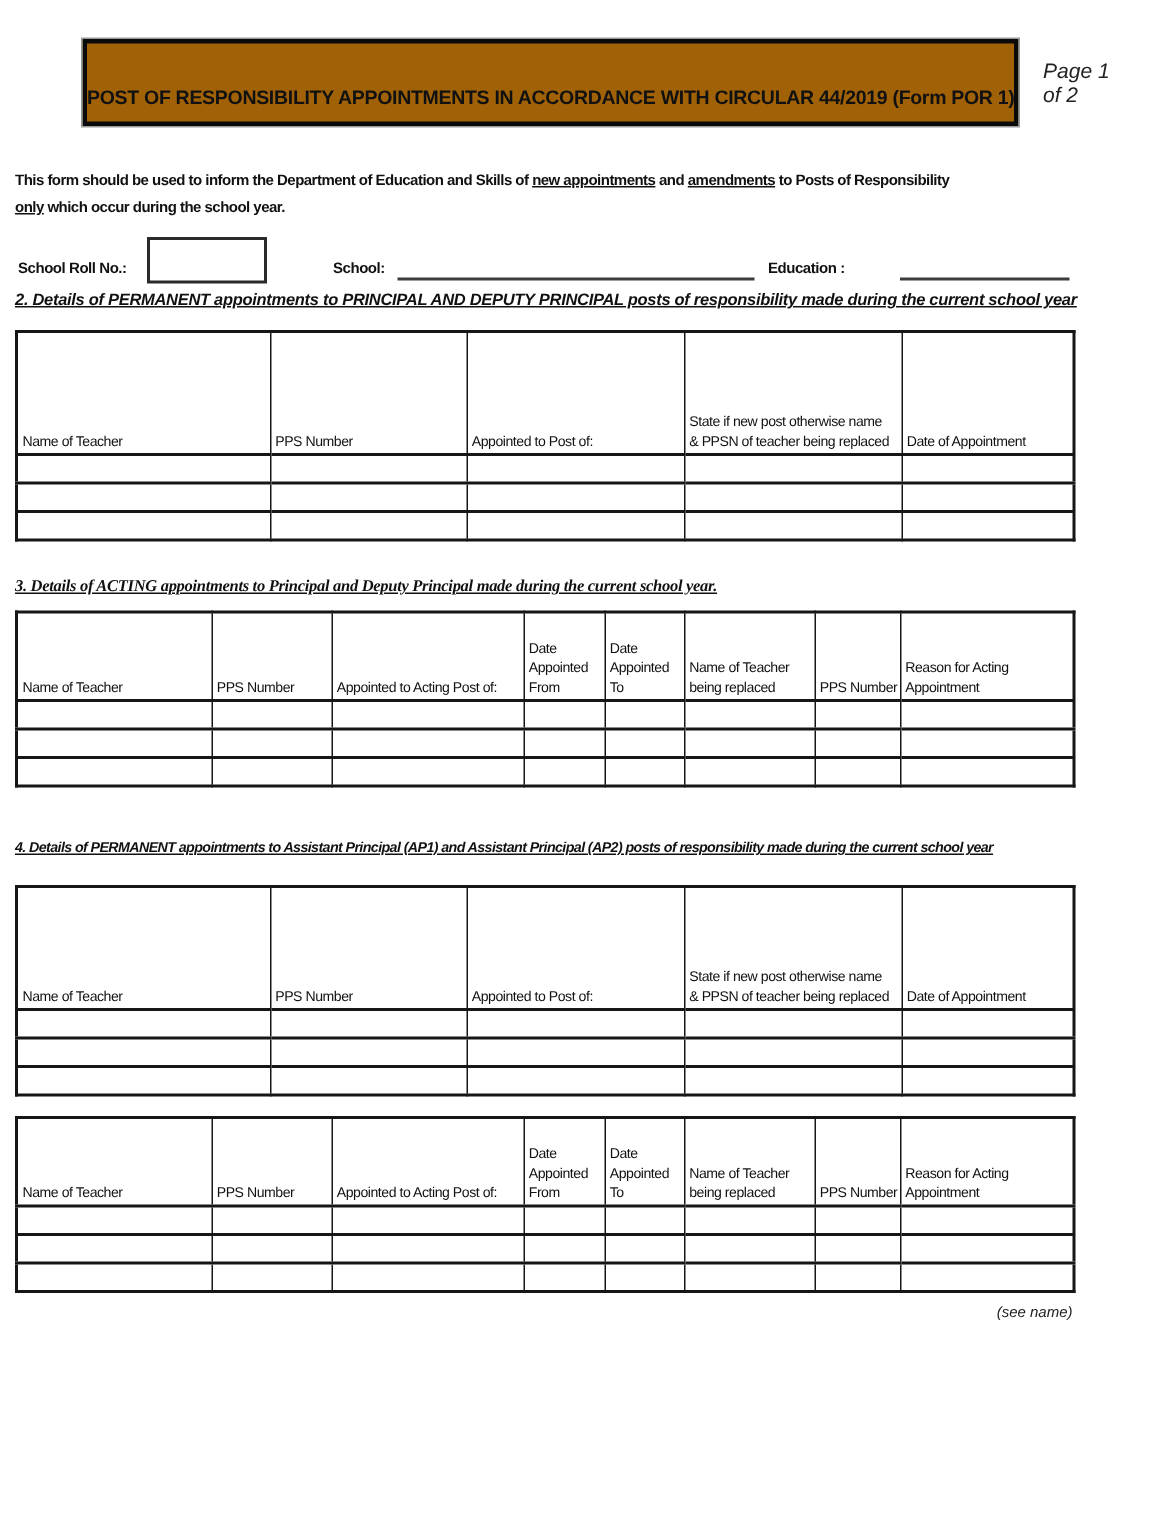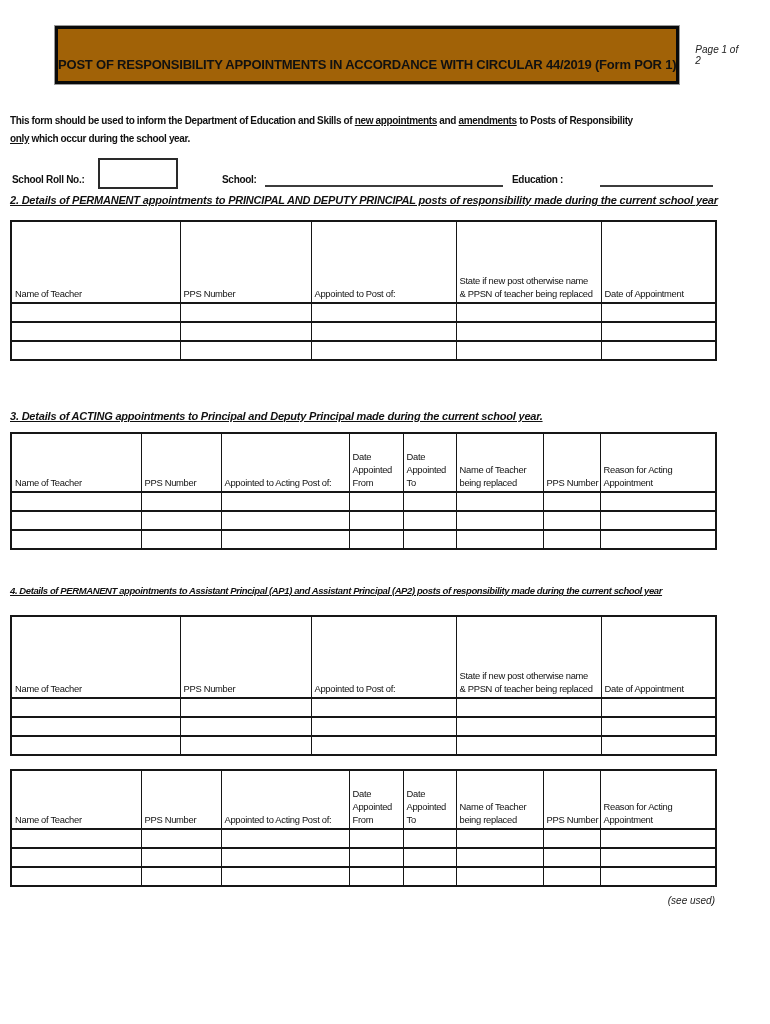--- a/index.html
+++ b/index.html
@@ -16,21 +16,21 @@
   .title-row { display:flex; align-items:center; }
   .title-box {
     margin-left:45px; width:638px; height:58px;
     border:3px solid #0a0a0a; outline:1px solid #9a9a9a;
     display:flex; align-items:flex-end; justify-content:center;
     padding-bottom:9px; background:#a16207;
   }
   .title-box h1 {
     font-size:13px; font-weight:bold; letter-spacing:-0.2px; white-space:nowrap;
   }
-  .page-indicator { margin-left:16px; font-style:italic; font-size:10px; color:#222; }
+  .page-indicator { margin-left:16px; font-style:italic; font-size:14px; color:#222; }
 
   
   .intro {
     margin-top:28px; font-size:10px; font-weight:bold;
     letter-spacing:-0.35px; line-height:18px; width:700px;
   }
   .intro .u { text-decoration:underline; }
 
   
   .sec-heading {
@@ -69,21 +69,21 @@
   table.tbl tr.hdr td.ml { white-space:pre-line; }
   table.tbl tr.hdr td.nw { white-space:nowrap; overflow:visible; }
   table.tbl tr.hdr td.ctr { text-align:left; }
   table.t-perm tr.hdr td { height:82px; }
   table.t-act  tr.hdr td { height:59px; }
   table.tbl tr.body td { height:19px; border-bottom:2px solid #161616; }
   table.tbl tr.body:last-child td { border-bottom:none; }
 
   .mt-s2 { }
   .gap-h2-t2 { margin-top:14px; }
-  .mt-s3 { margin-top:49px; }
+  .mt-s3 { margin-top:24px;font-family:Liberation Serif, serif; }
   .gap-h3-t3 { margin-top:10px; }
   .mt-s4 { margin-top:35px; }
   .gap-h4-t4 { margin-top:19px; }
   .mt-s5 { margin-top:28px; }
   .gap-h5-t5 { margin-top:13px; }
   .mt-s1 { margin-top:19px; }
 
   .see-over { margin-top:8px; width:705px; text-align:right; font-style:italic; font-size:10px; color:#222; }
 </style>
 </head>
@@ -310,15 +310,15 @@
           <td></td>
           <td></td>
           <td></td>
           <td></td>
           <td></td>
           <td></td>
         </tr>
   </tbody>
     </table>
 
-  <div class="see-over">(see used)</div>
+  <div class="see-over">(see name)</div>
 
 </div>
 
 </body></html>

